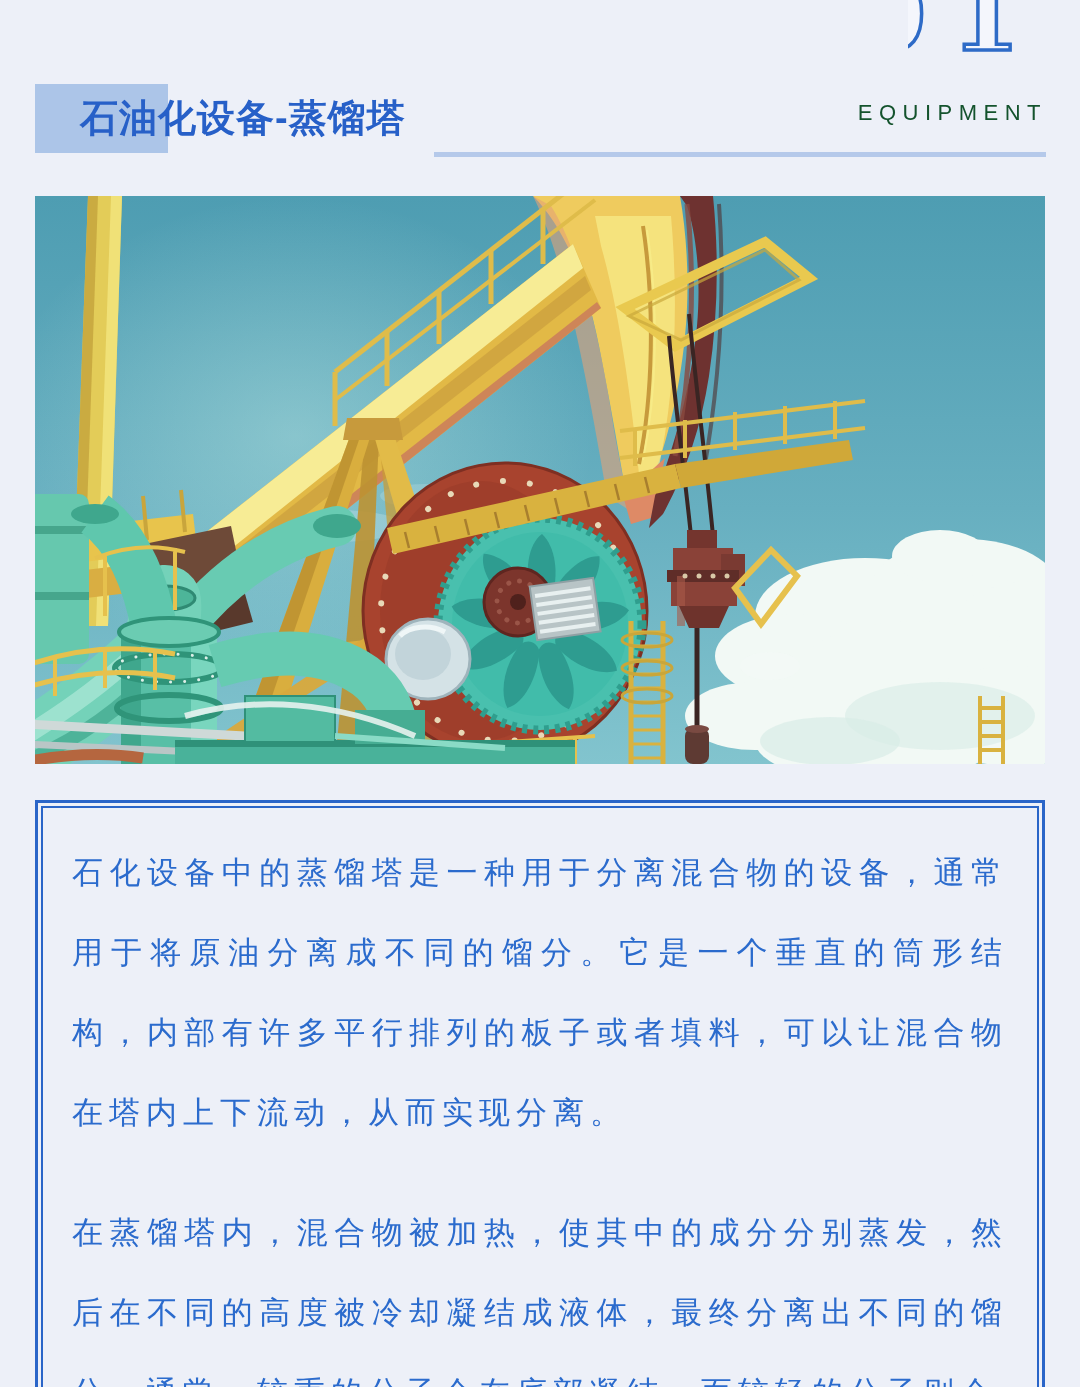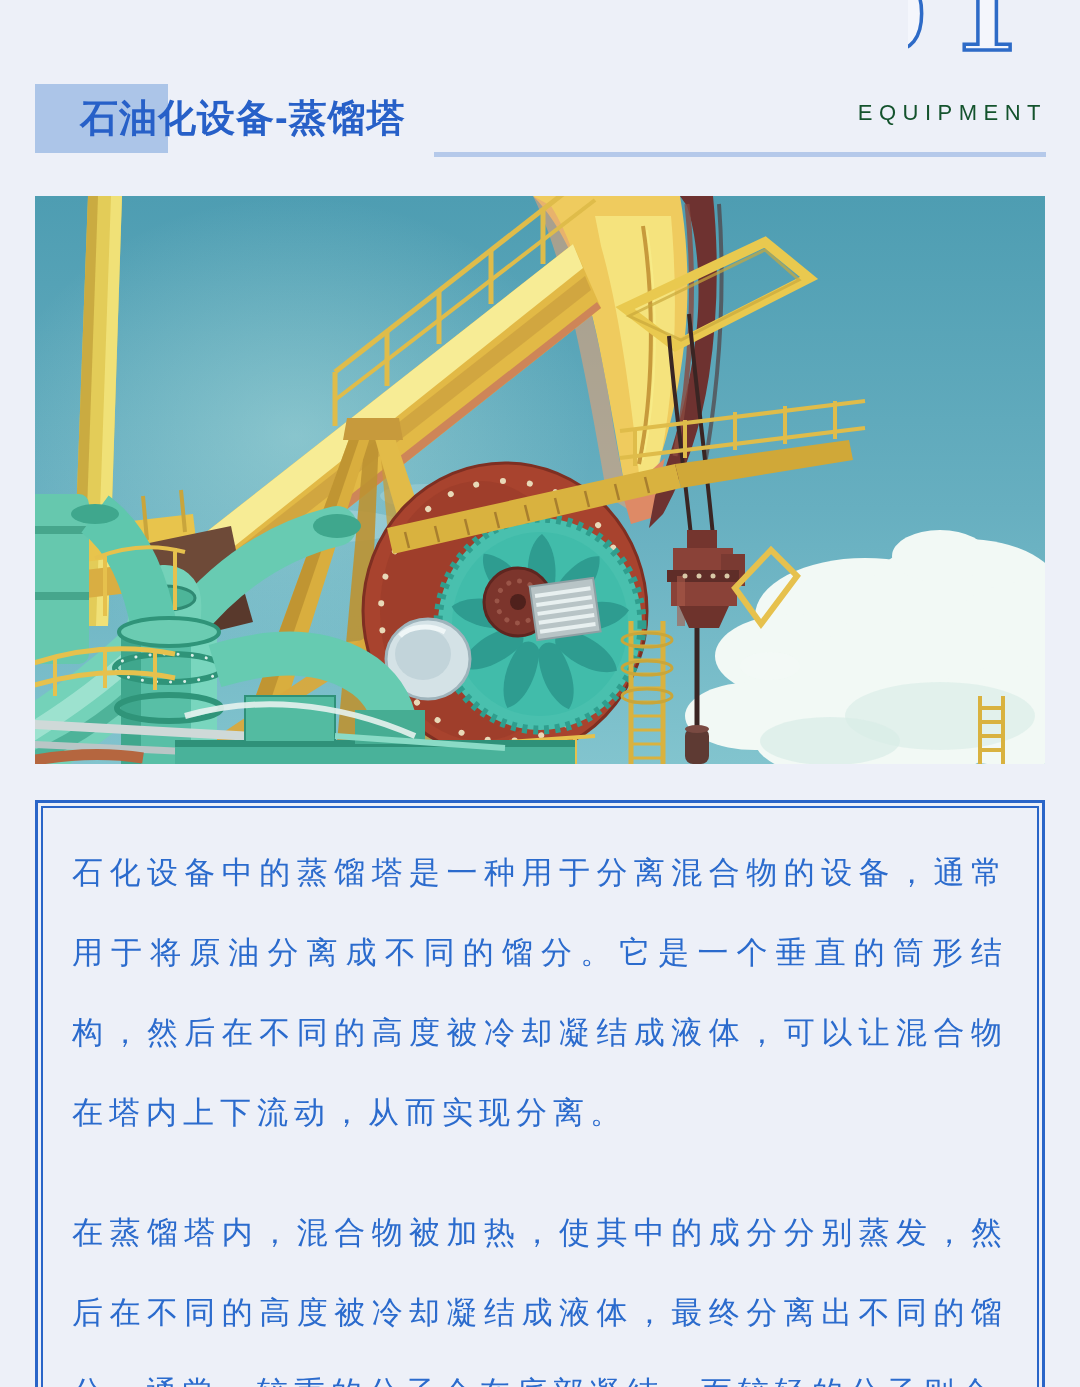--- a/index.html
+++ b/index.html
@@ -256,18 +256,18 @@
         <rect x="320" y="514" width="70" height="34" fill="#46AD93"></rect>
         <path d="M300,540 L470,552" stroke="#8ADBC6" stroke-width="6"></path>
         <path d="M150,520 C220,500 300,505 380,540" stroke="#E6F2EE" stroke-width="6" fill="none" opacity="0.9"></path>
         <path d="M-10,566 C30,558 70,556 108,562" stroke="#B5663F" stroke-width="11" fill="none"></path>
       </g>
     </svg>
   </div>
 
   <div class="card">
     <div class="card-inner">
-      <p>石化设备中的蒸馏塔是一种用于分离混合物的设备，通常用于将原油分离成不同的馏分。它是一个垂直的筒形结构，然后在不同的高度被冷却凝结成液体，可以让混合物在塔内上下流动，从而实现分离。</p>
+      <p>石化设备中的蒸馏塔是一种用于分离混合物的设备，通常用于将原油分离成不同的馏分。它是一个垂直的筒形结构，内部有许多平行排列的板子或者填料，可以让混合物在塔内上下流动，从而实现分离。</p>
       <p>在蒸馏塔内，混合物被加热，使其中的成分分别蒸发，然后在不同的高度被冷却凝结成液体，最终分离出不同的馏分。通常，较重的分子会在底部凝结，而较轻的分子则会</p>
     </div>
   </div>
 
 </div>
 
 </body></html>

